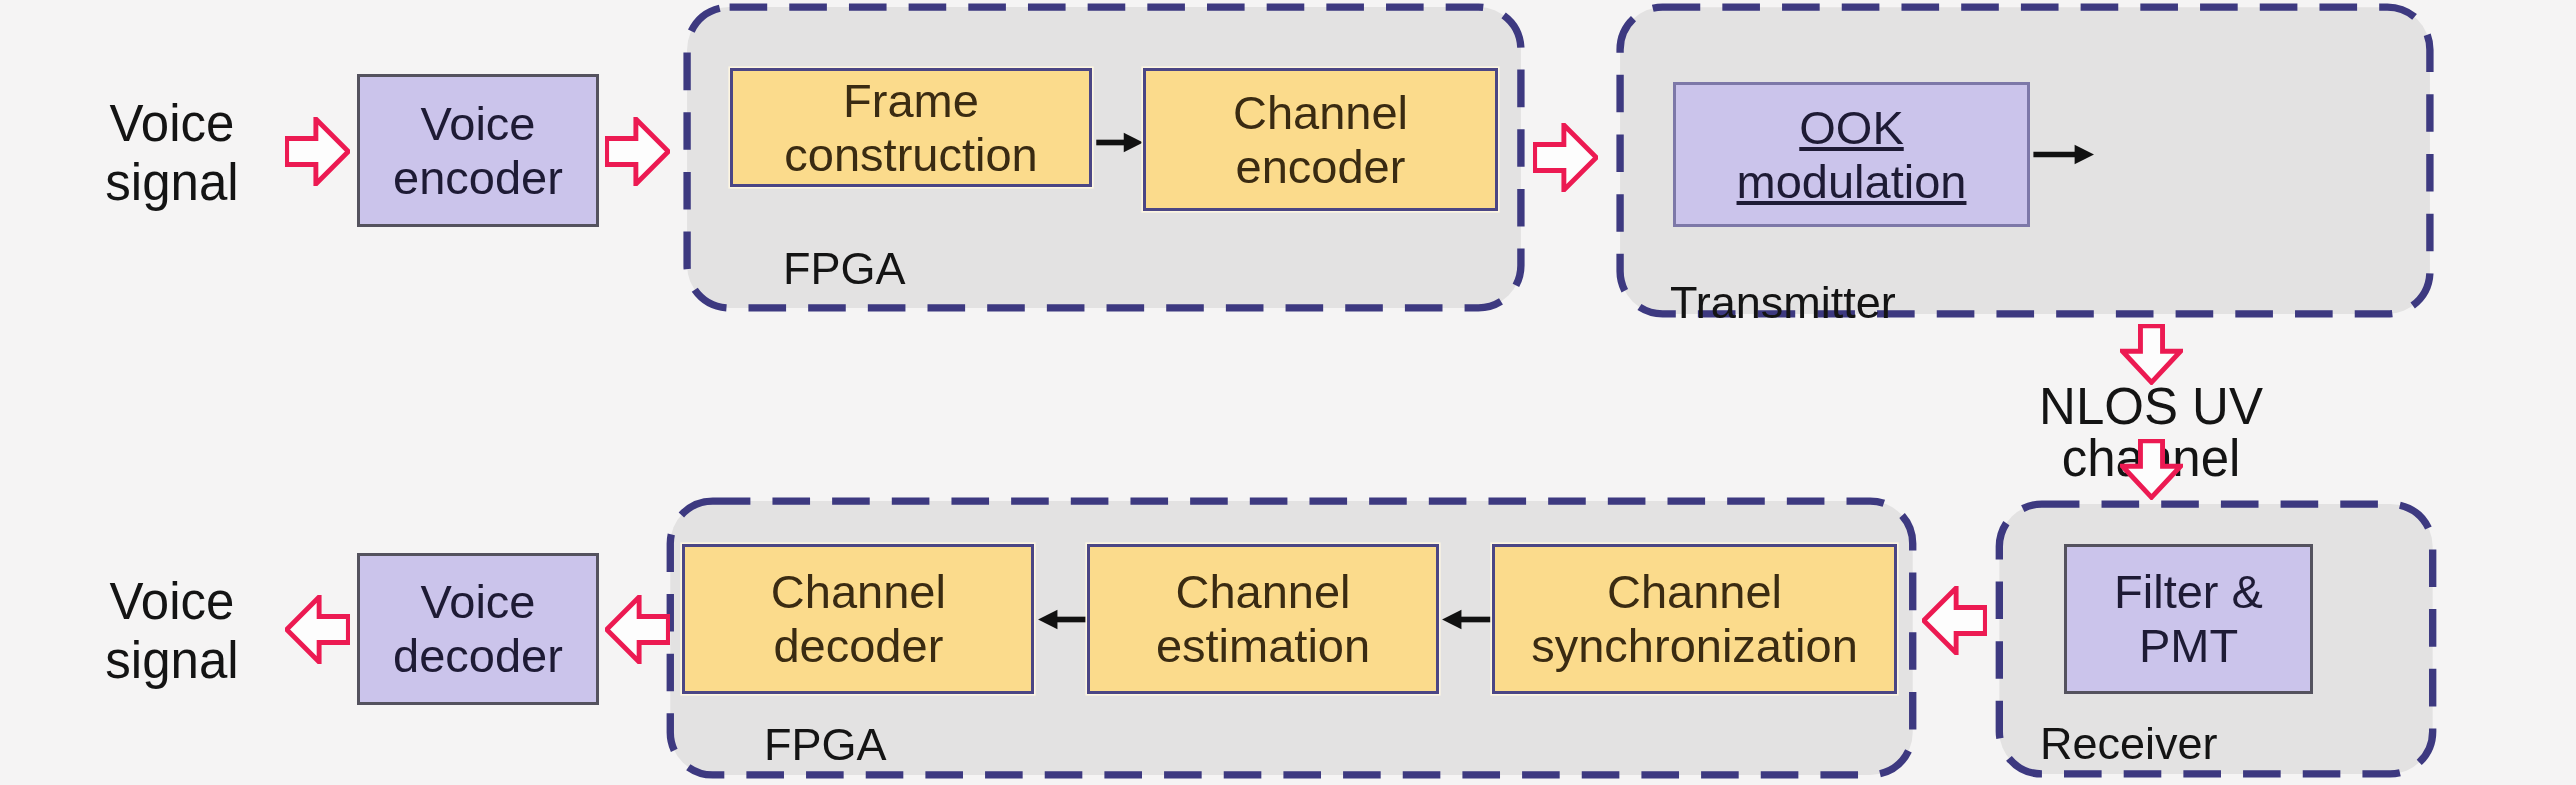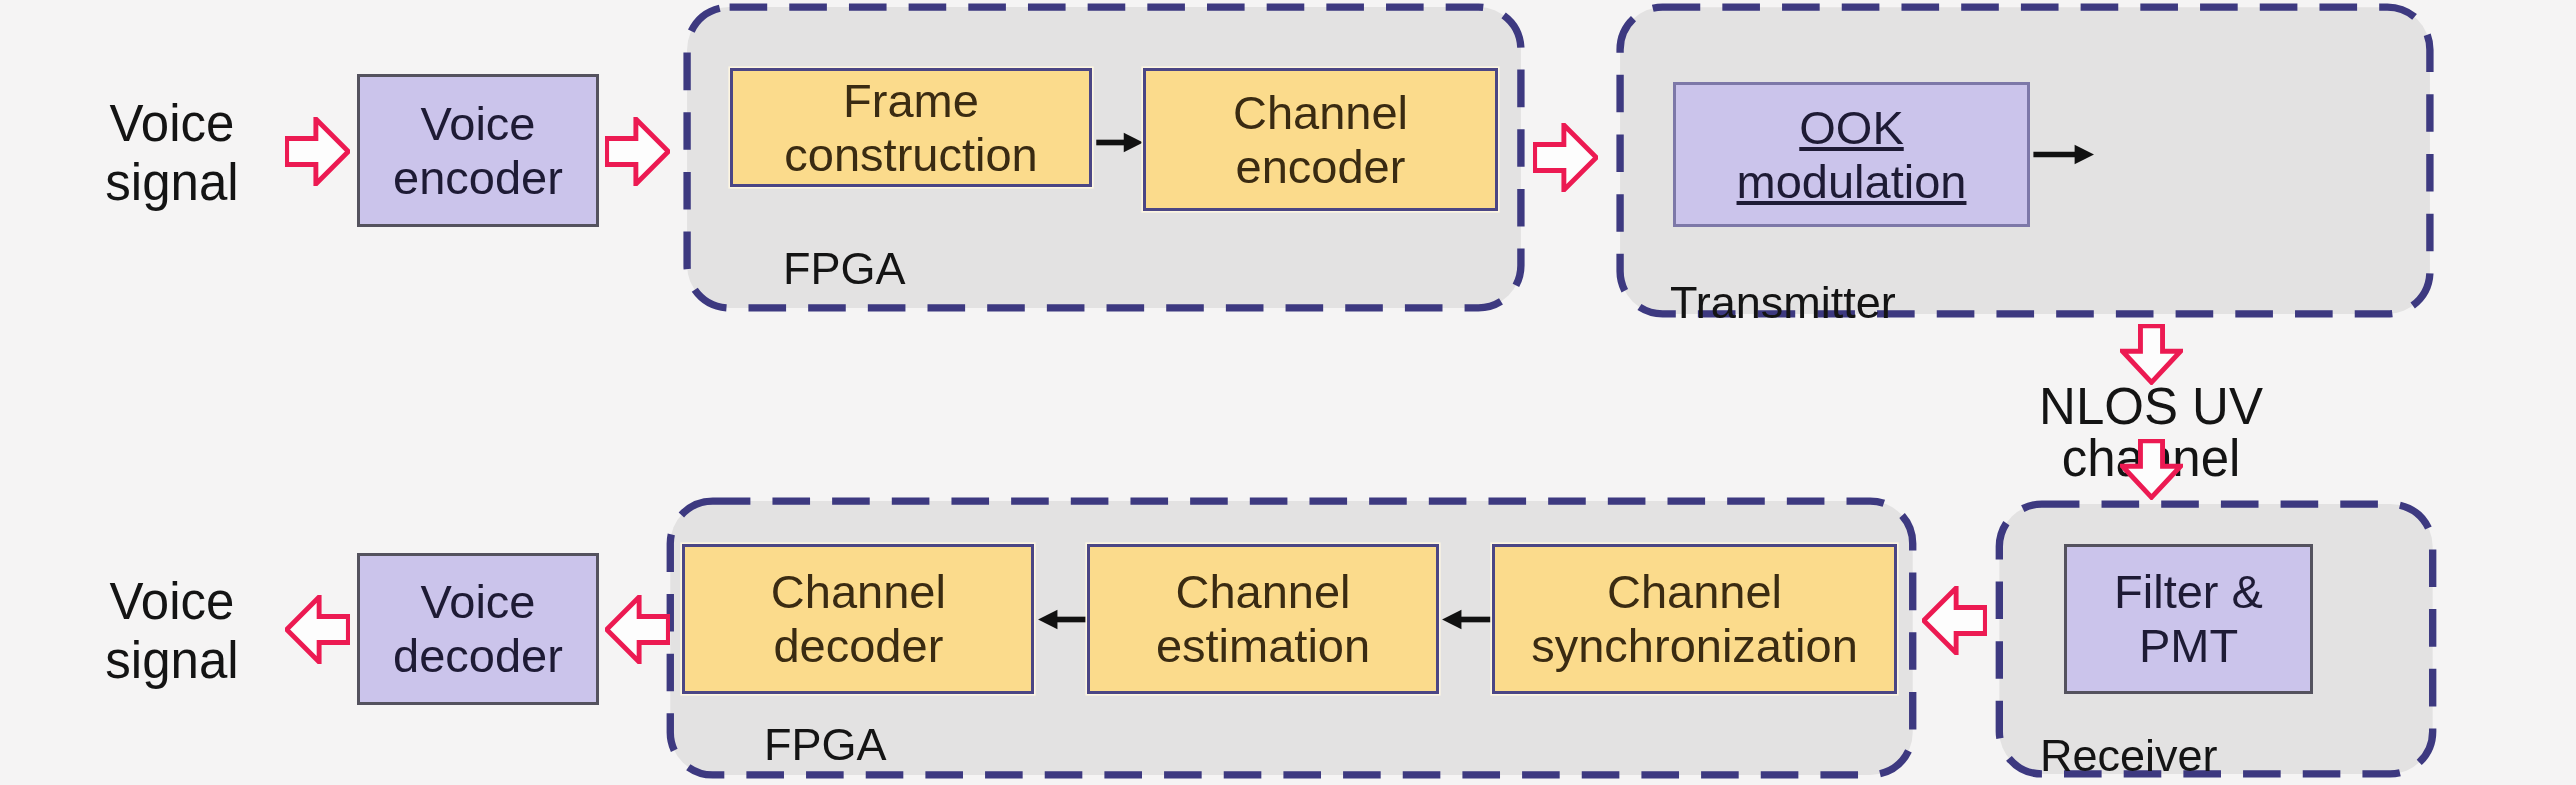--- a/index.html
+++ b/index.html
@@ -128,21 +128,21 @@
   <svg class="abs" style="left:2120px; top:439px;" width="63" height="61" viewBox="0 0 77 74">
     <polygon points="25,2 52,2 52,33 74,33 38.5,71 3,33 25,33" fill="#FDFDFD" stroke="#EC1A52" stroke-width="6"></polygon>
   </svg>
 
   <div class="group" style="left:1995px; top:500px; width:442px; height:278px;">
     <svg class="group-border" width="442" height="278" viewBox="0 0 540 340">
       <rect x="5" y="5" width="530" height="330" rx="52" fill="#E3E2E2" stroke="#3D3980" stroke-width="9" stroke-dasharray="46 27"></rect>
     </svg>
     <div class="box purple bp-dark" style="left:39px; top:44px; width:249px; height:150px;margin-left:30px;">Filter &amp;
 PMT</div>
-    <div class="group-label" style="left:45px; top:229px;">Receiver</div>
+    <div class="group-label" style="left:45px; top:217px;">Receiver</div>
   </div>
 
   <svg class="abs" style="left:1922px; top:586px;" width="65" height="69" viewBox="0 0 80 84">
     <polygon points="78,26 42,26 42,2 2,42 42,82 42,58 78,58" fill="#FDFDFD" stroke="#EC1A52" stroke-width="6"></polygon>
   </svg>
 
   <div class="group" style="left:666px; top:497px; width:1251px; height:282px;">
     <svg class="group-border" width="1251" height="282" viewBox="0 0 1530 345">
       <rect x="5" y="5" width="1520" height="335" rx="52" fill="#E3E2E2" stroke="#3D3980" stroke-width="9" stroke-dasharray="46 27"></rect>
     </svg>

